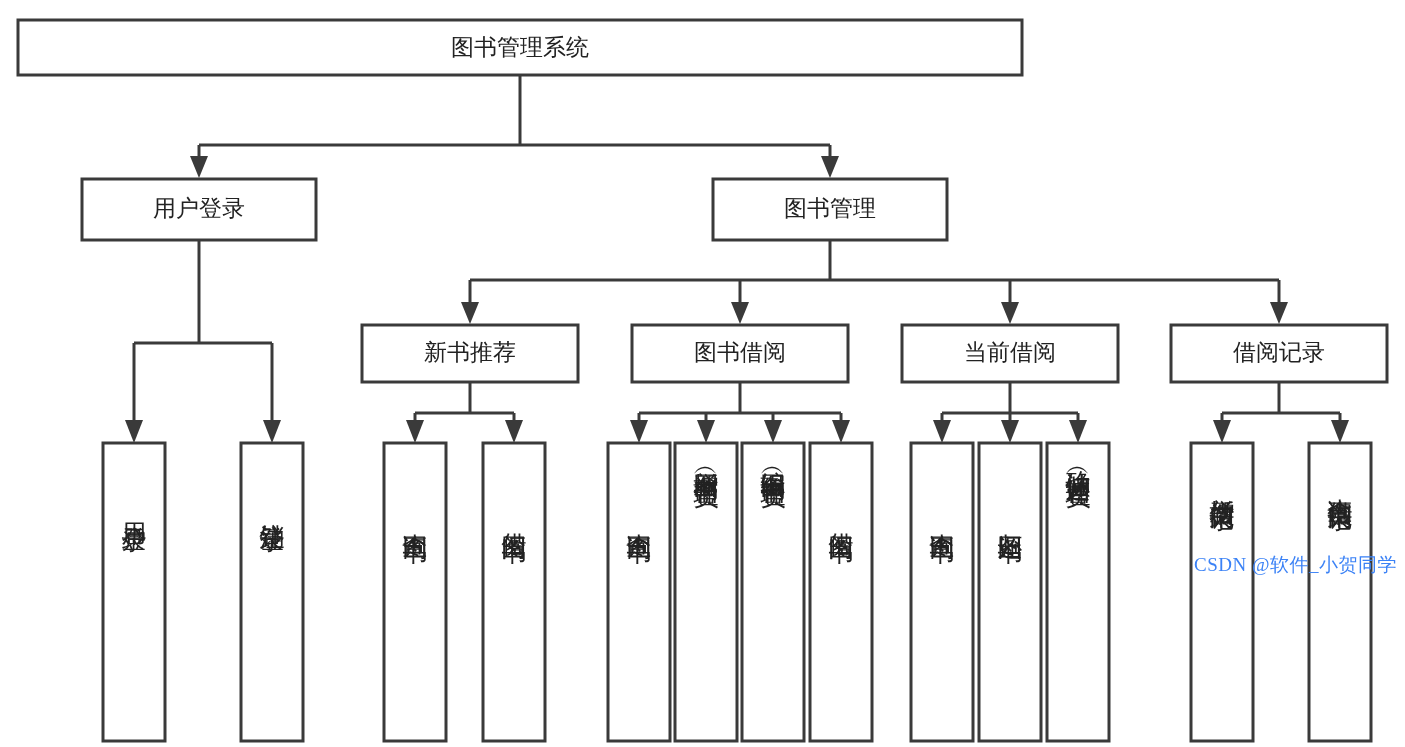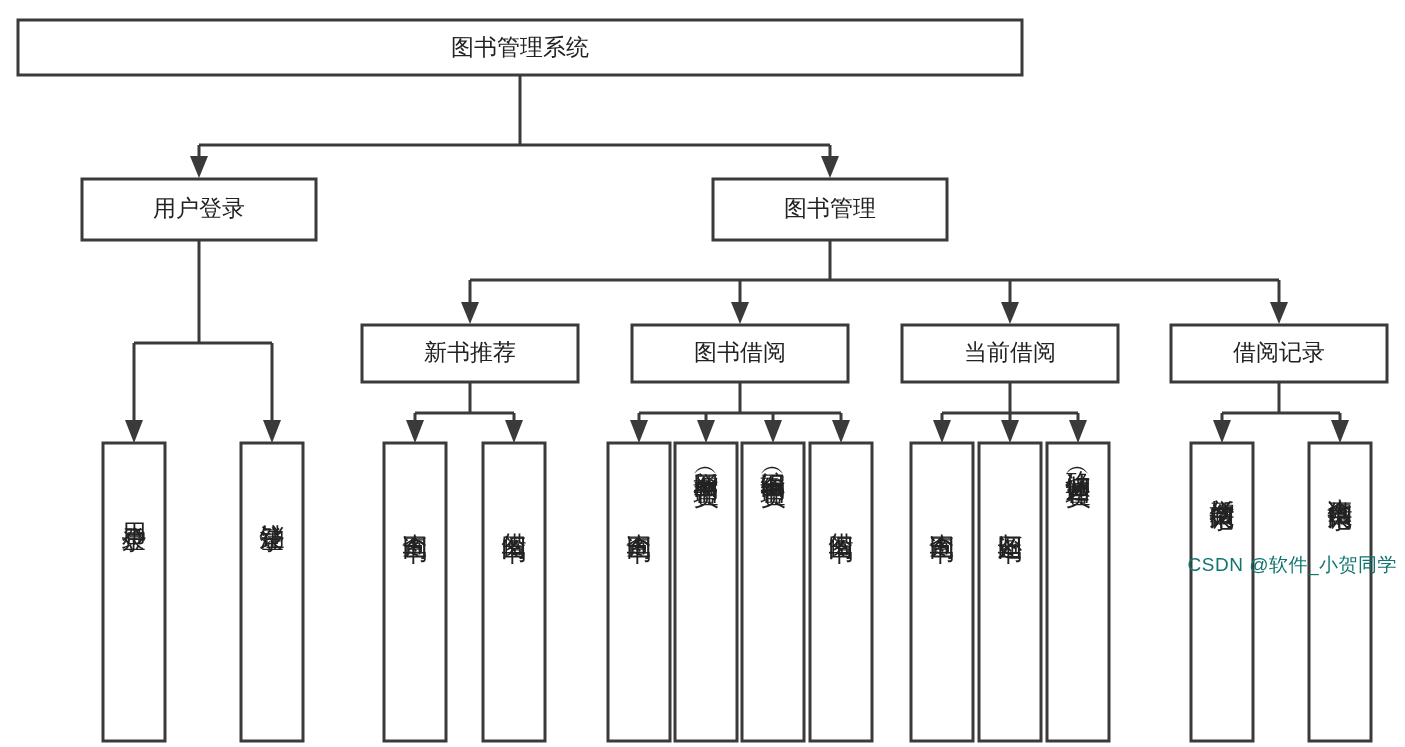--- a/index.html
+++ b/index.html
@@ -70,23 +70,23 @@
     font-size: 25px;
     line-height: 1.08;
     letter-spacing: 2px;
     color: #222222;
     white-space: nowrap;
   }
   .watermark {
     position: absolute;
     right: 8px;
     bottom: 6px;
-    font-family: Liberation Sans, sans-serif;
+    font-family: Liberation Serif, serif;
     font-size: 19px;
-    color: #0f766e;
+    color: #3b82f6;
     letter-spacing: 0.5px;
     white-space: nowrap;
   }
 </style>
 </head>
 <body>
 
 <div id="diagram-root">
 
   <svg class="diagram-svg" viewBox="0 0 1405 747" xmlns="http://www.w3.org/2000/svg">

